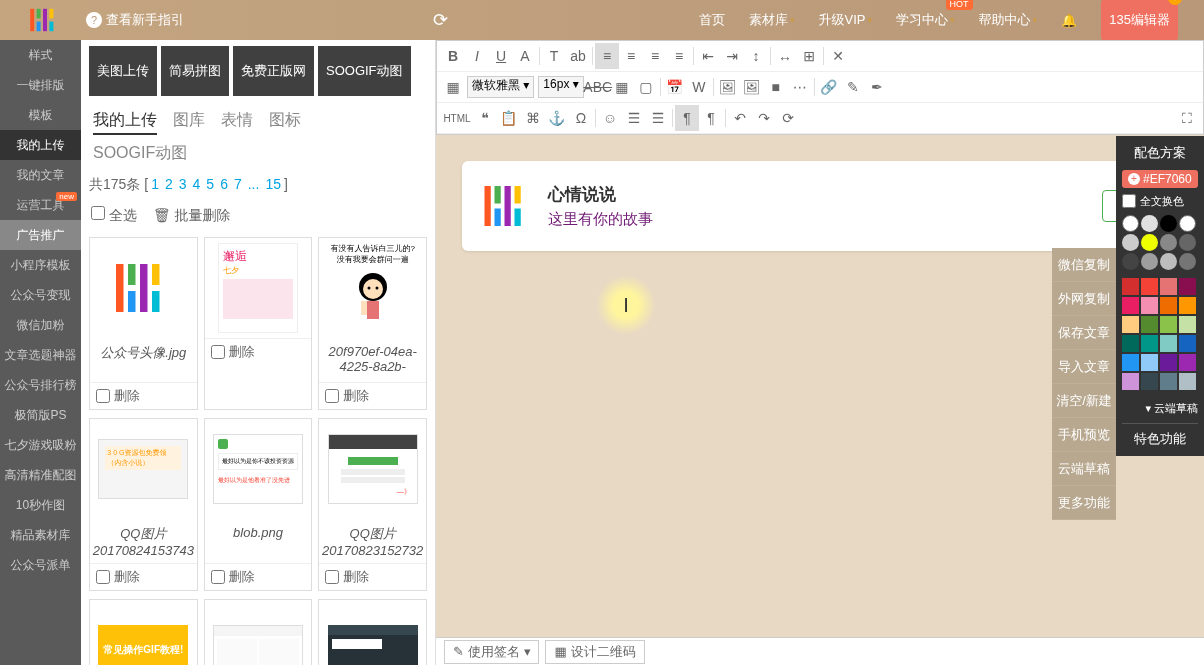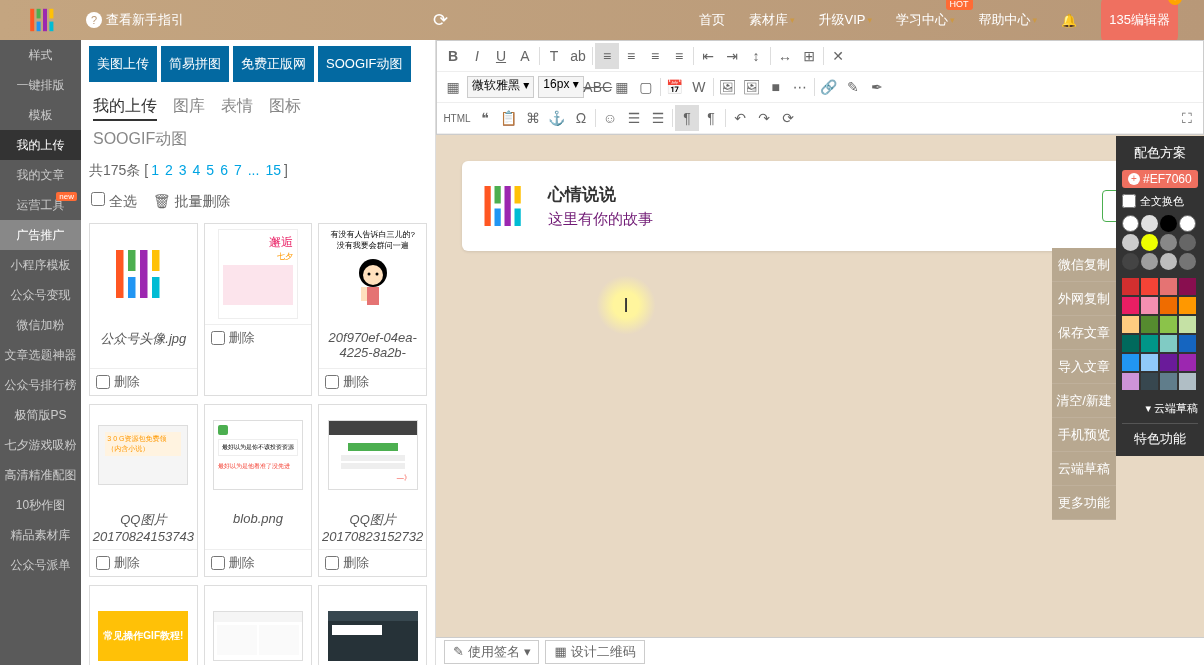--- a/index.html
+++ b/index.html
@@ -20,21 +20,21 @@
 .brand-badge{position:absolute;top:-4px;right:-4px;width:14px;height:14px;background:#ffa500;border-radius:50%;font-size:9px;display:flex;align-items:center;justify-content:center;}
 .main{display:flex;height:625px;}
 .sidebar{width:81px;background:#5a5a5a;color:#ccc;overflow-y:auto;}
 .sidebar::-webkit-scrollbar{width:0;}
 .side-item{height:30px;display:flex;align-items:center;justify-content:center;font-size:12px;cursor:pointer;position:relative;}
 .side-item.active{background:#333;color:#fff;}
 .side-item.light{background:#888;color:#fff;}
 .new-badge{position:absolute;top:2px;right:4px;background:#ff6b35;color:#fff;font-size:8px;padding:0 3px;border-radius:2px;}
 .panel{width:355px;background:#fff;display:flex;flex-direction:column;border-right:1px solid #ddd;}
 .subtabs{display:flex;gap:4px;padding:6px 8px;}
-.subtab{background:#0369a1;color:#fff;padding:9px 8px;font-size:13px;cursor:pointer;}
+.subtab{background:#404040;color:#fff;padding:16px 8px;font-size:13px;cursor:pointer;}
 .mtabs{display:flex;gap:16px;padding:6px 12px;font-size:16px;color:#888;}
 .mtab{cursor:pointer;padding:2px 0;}
 .mtab.active{color:#333;border-bottom:2px solid #333;}
 .mtabs2{padding:2px 12px 8px;font-size:16px;color:#888;}
 .pagination{padding:4px 8px;font-size:14px;color:#666;}
 .page-link{color:#00a4e3;cursor:pointer;padding:0 3px;}
 .controls{display:flex;gap:16px;padding:8px 10px;align-items:center;font-size:14px;color:#666;}
 .chk{width:14px;height:14px;}
 .trash-icon{font-size:14px;}
 .grid{flex:1;overflow-y:auto;padding:0 4px;}
@@ -175,21 +175,21 @@
                 <rect x="18" y="4" width="5" height="32" fill="#9c27b0"></rect>
                 <rect x="26" y="4" width="5" height="14" fill="#ffc107"></rect>
                 <rect x="26" y="22" width="5" height="14" fill="#00bcd4"></rect>
               </svg>
             </div>
             <div class="card-name">公众号头像.jpg</div>
             <div class="card-del"><input type="checkbox" class="chk" style=""> 删除</div>
           </div>
           <div class="card">
             <div class="thumb">
-              <div style="width:80px;height:90px;background:#fff;border:1px solid #eee;font-size:8px;text-align:right;padding:4px;">
+              <div style="width:80px;height:90px;background:#fff;border:1px solid #eee;font-size:8px;text-align:left;padding:4px;">
                 <div style="color:#e91e63;font-size:12px;">邂逅</div>
                 <div style="color:#ff9800;">七夕</div>
                 <div style="height:40px;background:#fce4ec;margin:3px 0;"></div>
               </div>
             </div>
             <div class="card-del"><input type="checkbox" class="chk" style=""> 删除</div>
           </div>
           <div class="card">
             <div class="thumb">
               <div style="width:90px;height:90px;font-size:8px;">

